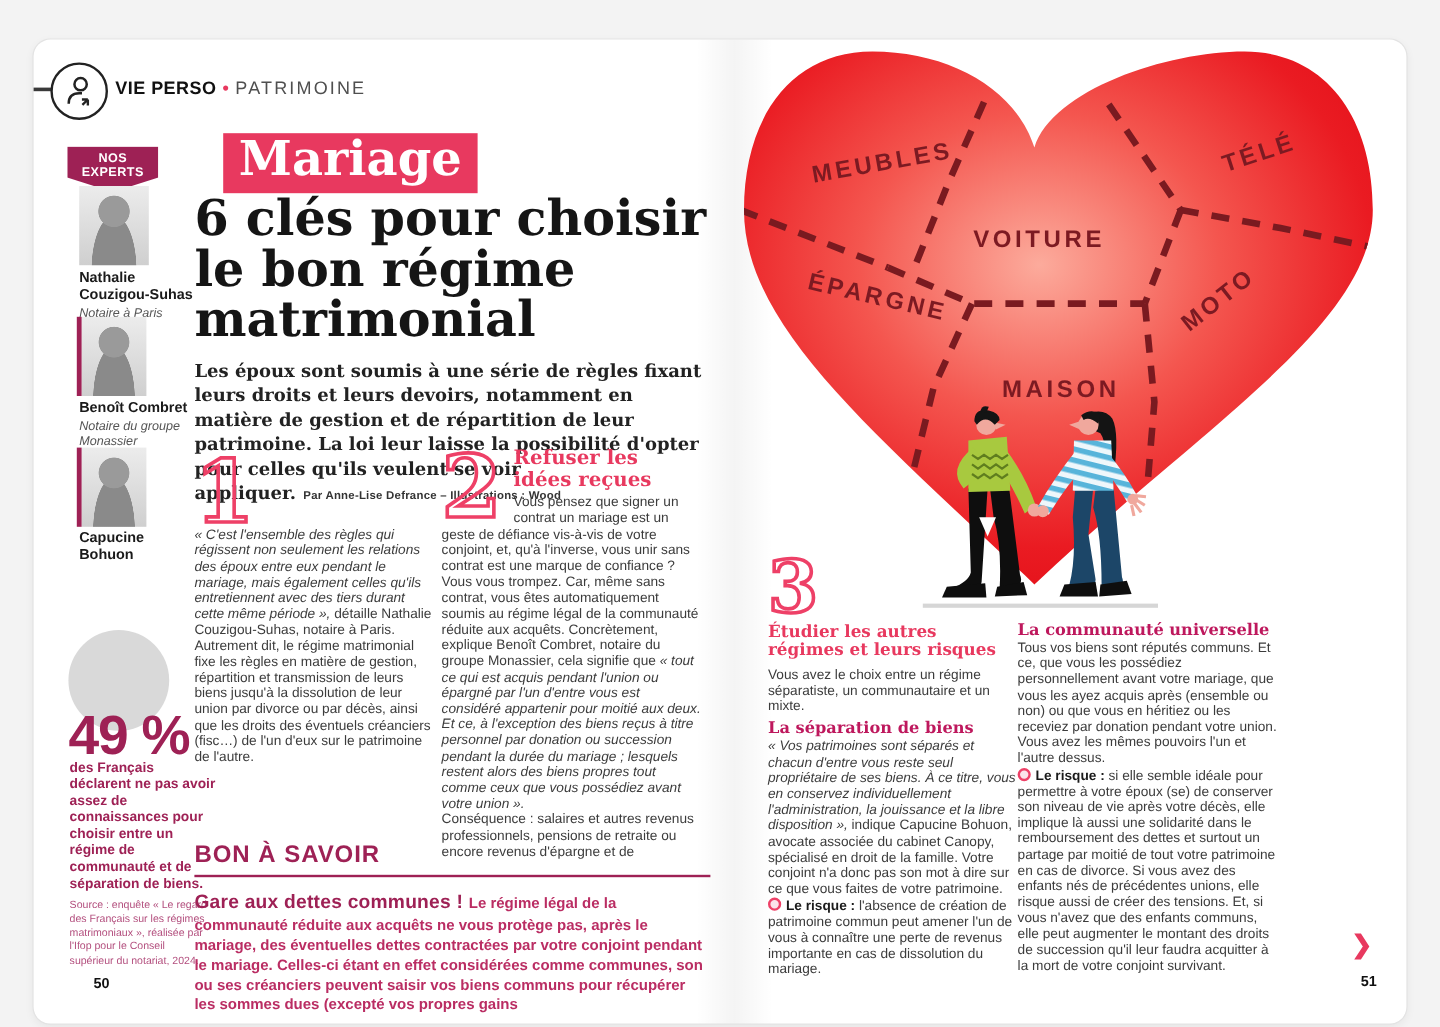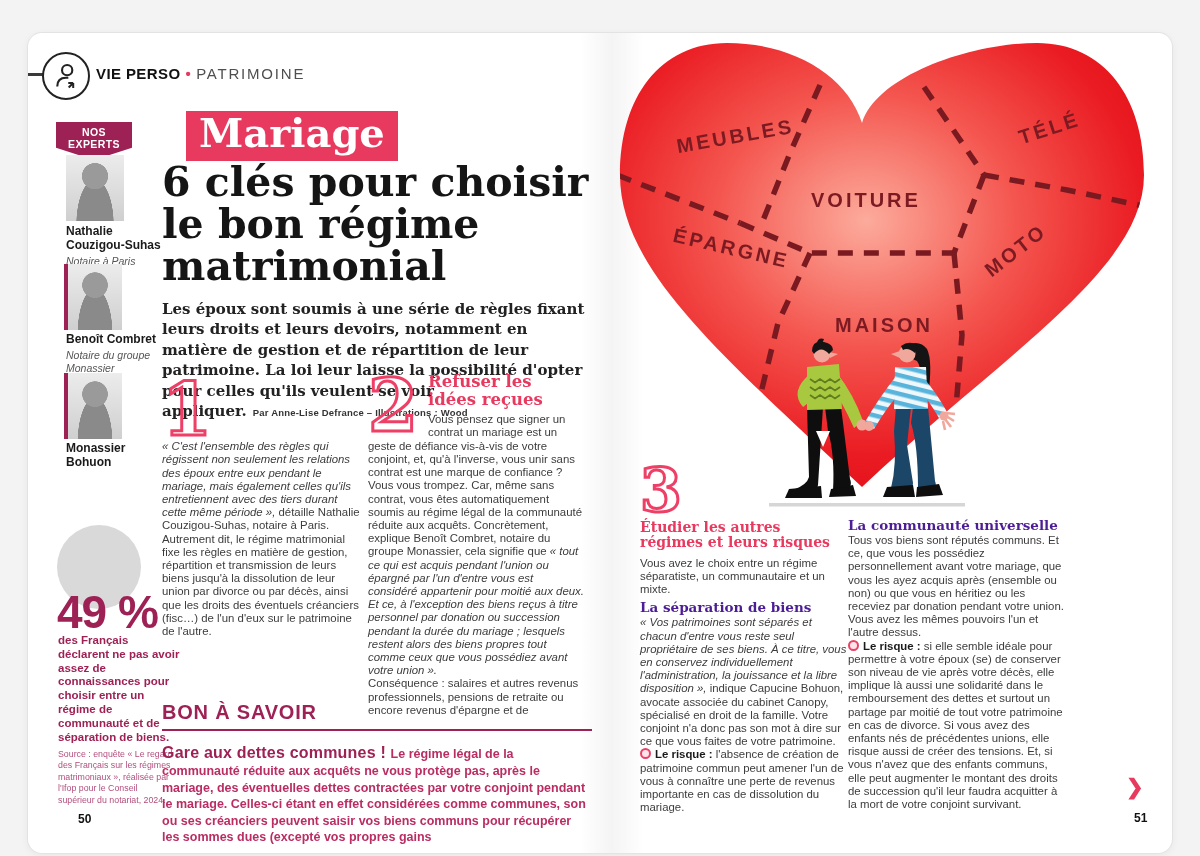--- a/index.html
+++ b/index.html
@@ -48,21 +48,21 @@
   .byline{font-family:"Liberation Sans",sans-serif;font-weight:700;font-size:9.5px;color:#333;
           letter-spacing:.2px;margin-left:6px;white-space:nowrap;}
 
   
   .numeral{font-family:"DejaVu Serif",serif;font-weight:700;color:transparent;
            -webkit-text-stroke:3px #ee4067;line-height:.85;}
   .s-head{font-family:"DejaVu Serif",serif;font-weight:700;color:#e8395f;font-size:16.5px;
           line-height:1.1;margin:6px 0 4px;}
   .body{font-size:11.4px;line-height:13.2px;color:#3c3c3c;}
   .body i{font-style:italic;}
-  .subhead{font-family:"DejaVu Serif",serif;font-weight:700;font-size:13.5px;color:#4c1d95;margin:3px 0 1px;}
+  .subhead{font-family:"DejaVu Serif",serif;font-weight:700;font-size:13.5px;color:#be185d;margin:3px 0 1px;}
   .s1{left:134px;top:346px;width:199px;}
   .s1 .numeral{font-size:72px;}
   .s2{left:340px;top:338px;width:217px;}
   .s2 .numeral{float:left;font-size:72px;width:52px;margin:4px 8px 2px 0;}
   .risk-dot{display:inline-block;width:7px;height:7px;border:2.5px solid #ee4067;border-radius:50%;
             background:#fbe3ea;margin-right:4px;vertical-align:-1px;}
   .risk-label{font-weight:700;color:#1a1a1a;}
 
   
   .infobox{left:134px;top:668px;width:430px;}
@@ -106,21 +106,21 @@
   </div>
 
   <div class="abs banner">NOS EXPERTS</div>
   <div class="abs photo" style="left:38px;top:122px;"></div>
   <div class="abs xname" style="left:38px;top:192px;">Nathalie Couzigou-Suhas</div>
   <div class="abs xrole" style="left:38px;top:220px;">Notaire à Paris</div>
   <div class="abs photo bar" style="left:36px;top:231px;"></div>
   <div class="abs xname" style="left:38px;top:300px;">Benoît Combret</div>
   <div class="abs xrole" style="left:38px;top:314px;">Notaire du groupe Monassier</div>
   <div class="abs photo bar" style="left:36px;top:340px;"></div>
-  <div class="abs xname" style="left:38px;top:409px;">Monassier Bohuon</div>
+  <div class="abs xname" style="left:38px;top:409px;">Capucine Bohuon</div>
 
   <div class="abs stat-circle"></div>
   <div class="abs stat-value">49 %</div>
   <div class="abs stat-text">des Français déclarent ne pas avoir assez de connaissances pour choisir entre un régime de communauté et de séparation de biens.</div>
   <div class="abs stat-source">Source : enquête « Le regard des Français sur les régimes matrimoniaux », réalisée par l'Ifop pour le Conseil supérieur du notariat, 2024.</div>
 
   <div class="abs kicker">Mariage</div>
   <h1 class="abs headline" style="margin:0;">6 clés pour choisir le bon régime matrimonial</h1>
   <p class="abs intro" style="margin:0;"><span>Les époux sont soumis à une série de règles fixant leurs droits et leurs devoirs, notamment en matière de gestion et de répartition de leur patrimoine. La loi leur laisse la possibilité d'opter pour celles qu'ils veulent se voir appliquer.</span><span class="byline">Par Anne-Lise Defrance  –  Illustrations : Wood</span></p>
 

